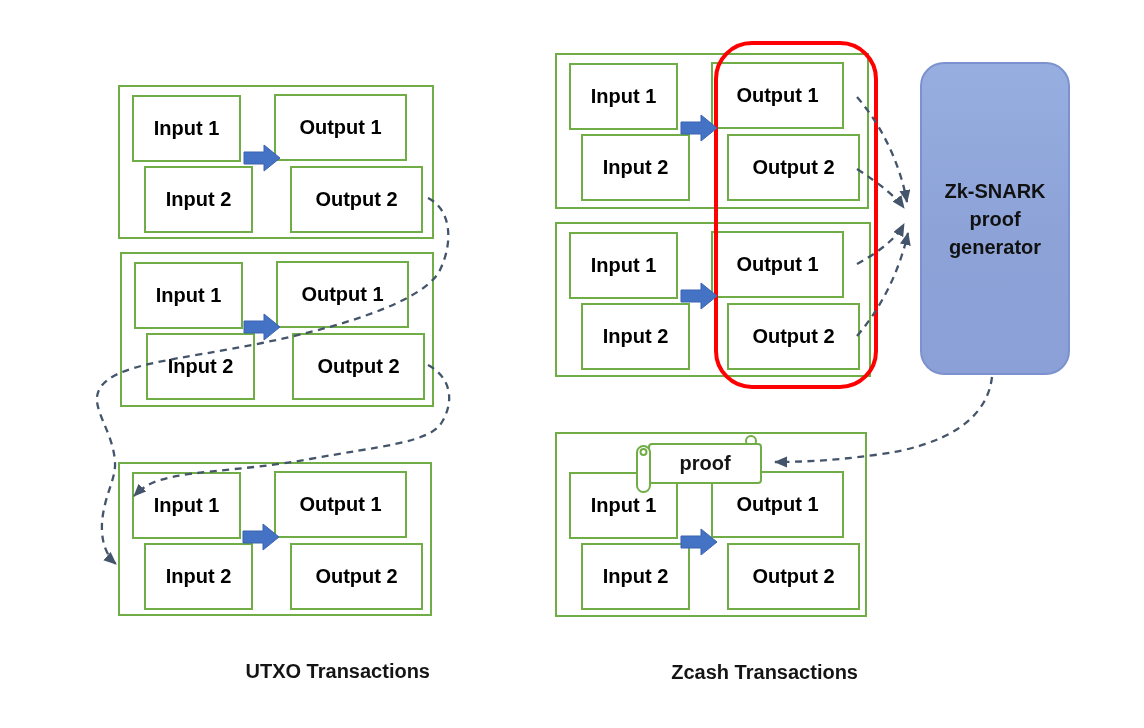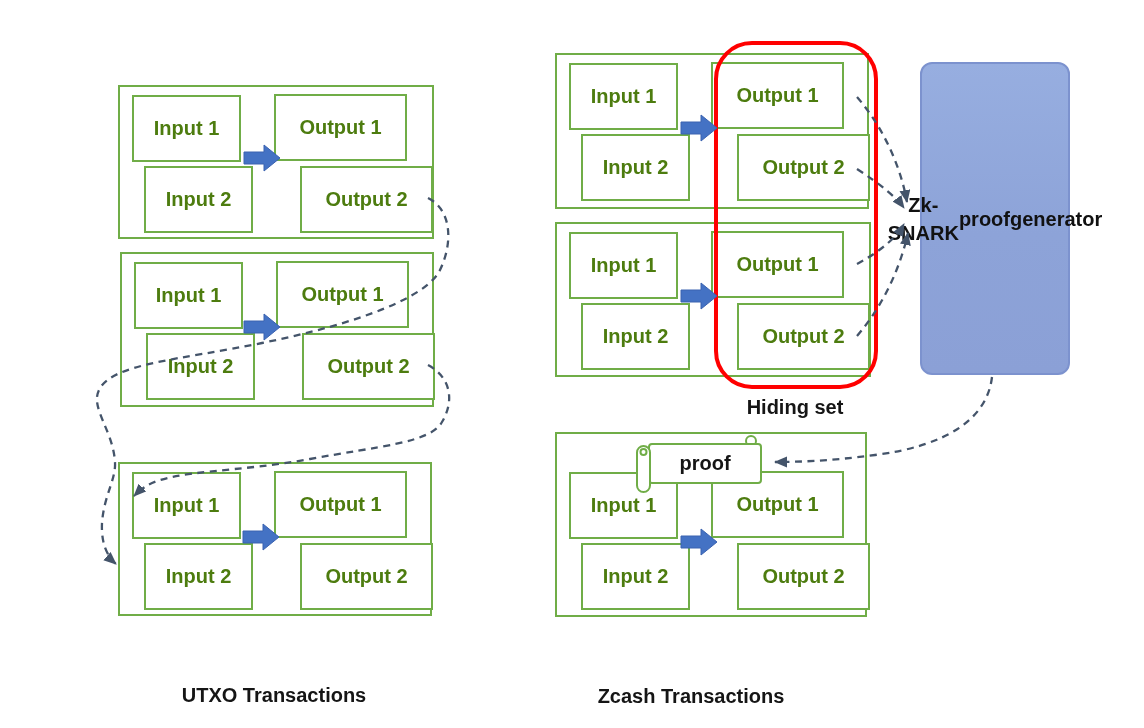--- a/index.html
+++ b/index.html
@@ -4,49 +4,49 @@
 <style>
   html,body{margin:0;padding:0;background:#ffffff;}
   .stage{
     position:relative;width:1144px;height:728px;background:#ffffff;
     font-family:"Liberation Sans", sans-serif;color:#151515;overflow:hidden;
   }
   .tx{position:absolute;border:2px solid #70AD47;background:#ffffff;z-index:1;}
   .cell{
     position:absolute;border:2px solid #70AD47;background:#ffffff;
     display:flex;align-items:center;justify-content:center;
-    font-size:20px;font-weight:600;color:#4d7c0f;white-space:nowrap;
+    font-size:20px;font-weight:600;color:#000000;white-space:nowrap;
   }
   .in1{left:12px;top:8px;width:105px;height:63px}
   .in2{left:24px;top:79px;width:105px;height:63px}
   .out1{left:154px;top:7px;width:129px;height:63px}
-  .out2{left:180px;top:79px;width:129px;height:63px}
+  .out2{left:170px;top:79px;width:129px;height:63px}
   .tall .in1{top:38px}.tall .in2{top:109px}.tall .out1{top:37px}.tall .out2{top:109px}
 
   #u1{left:118px;top:85px;width:312px;height:150px}
   #u2{left:120px;top:252px;width:310px;height:151px}
   #u3{left:118px;top:462px;width:310px;height:150px}
   #z1{left:555px;top:53px;width:310px;height:152px}
   #z2{left:555px;top:222px;width:312px;height:151px}
   #z3{left:555px;top:432px;width:308px;height:181px}
 
-  .caption{position:absolute;font-size:20px;font-weight:600;text-align:center;z-index:1;margin-top:24px;}
+  .caption{position:absolute;font-size:20px;font-weight:600;text-align:right;z-index:1;}
   #cap-utxo{left:118px;top:660px;width:312px;}
-  #cap-zcash{left:536px;top:661px;width:310px;}
+  #cap-zcash{left:548px;top:661px;width:310px;}
   #hiding-label{position:absolute;left:714px;top:396px;width:162px;text-align:center;
     font-size:20px;font-weight:600;z-index:3;}
   #proof-label{position:absolute;left:650px;top:444px;width:110px;height:38px;
     display:flex;align-items:center;justify-content:center;
     font-size:20px;font-weight:600;z-index:3;}
 
   #generator{
     position:absolute;left:920px;top:62px;width:150px;height:313px;
-    border-radius:12px;border:2px solid #7C92CE;box-sizing:border-box;
+    border-radius:24px;border:2px solid #7C92CE;box-sizing:border-box;
     background:linear-gradient(180deg,#97AEE0 0%,#8DA3D8 55%,#8BA0D6 100%);
-    display:flex;flex-direction:row;align-items:center;justify-content:center;
+    display:flex;flex-direction:column;align-items:center;justify-content:center;
     z-index:1;font-size:20px;font-weight:600;line-height:28px;text-align:center;color:#111;
   }
   #overlay{position:absolute;left:0;top:0;width:1144px;height:728px;z-index:2;pointer-events:none;}
 </style>
 </head>
 <body>
 
 <div class="stage">
 
   <div class="tx" id="u1">
@@ -181,17 +181,16 @@
       <path marker-end="url(#ah)" d="M857 264 C881 251 897 237 904 224"></path>
       <path marker-end="url(#ah)" d="M857 336 C886 302 901 264 908 233"></path>
 
       <path marker-end="url(#ah)" d="M992 377 C987 420 945 446 875 455 C830 461 798 462 775 462"></path>
     </g>
   </svg>
 
   <div id="proof-label">
       <span>proof</span>
     </div>
-  <div id="hiding-label"><span>Hiding set</span></div>
   <div class="caption" id="cap-utxo"><span>UTXO Transactions</span></div>
   <div class="caption" id="cap-zcash"><span>Zcash Transactions</span></div>
 
 </div>
 
 </body></html>

